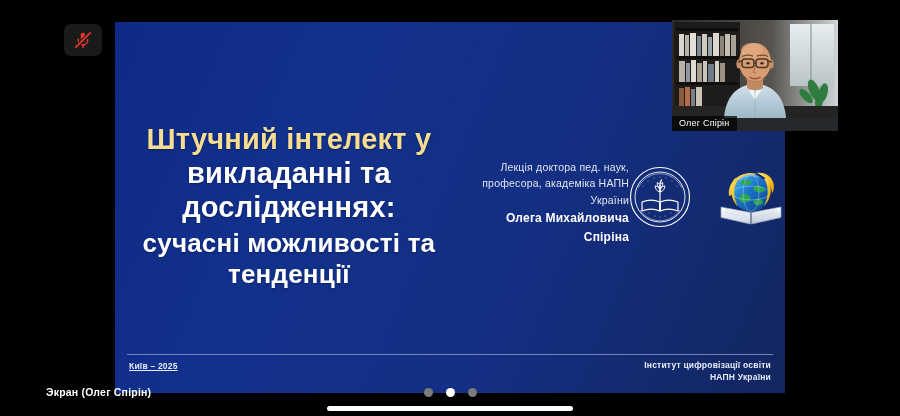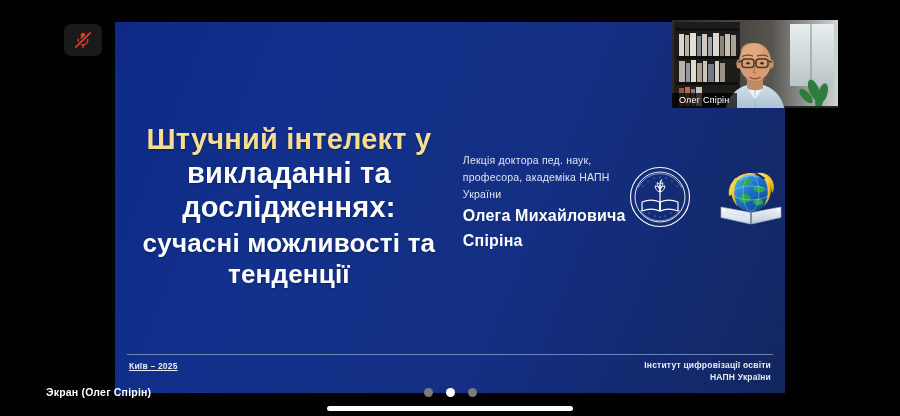--- a/index.html
+++ b/index.html
@@ -80,34 +80,34 @@
     color: #ffffff;
     font-size: 26px;
     font-weight: 700;
     letter-spacing: 0.2px;
     margin-top: 4px;
     text-shadow: 0 1px 2px rgba(0,0,0,.3);
   }
 
   .lecturer-block {
     margin-top: 32px;
-    text-align: left;
+    text-align: right;
     line-height: 1.6;
   }
   .lecturer-role {
     display: block;
     color: #dfe4f2;
     font-size: 10.5px;
     font-weight: 400;
     letter-spacing: 0.2px;
   }
   .lecturer-name {
     display: block;
     color: #ffffff;
-    font-size: 16px;
+    font-size: 12px;
     font-weight: 700;
     letter-spacing: 0.2px;
   }
 
   
   .logos {
     margin-top: 24px;
     display: flex;
     align-items: center;
     justify-content: center;
@@ -152,21 +152,21 @@
     padding-top: 2px;
   }
   .footer-right span { display: block; }
 
   
   .webcam {
     position: absolute;
     left: 672px;
     top: 20px;
     width: 166px;
-    height: 88px;
+    height: 111px;
     overflow: hidden;
     background: #26292c;
   }
   .webcam .cam-scene { position: absolute; inset: 0; }
 
   .cam-name {
     position: absolute;
     left: 0;
     bottom: 0;
     padding: 2px 7px 3px 7px;

